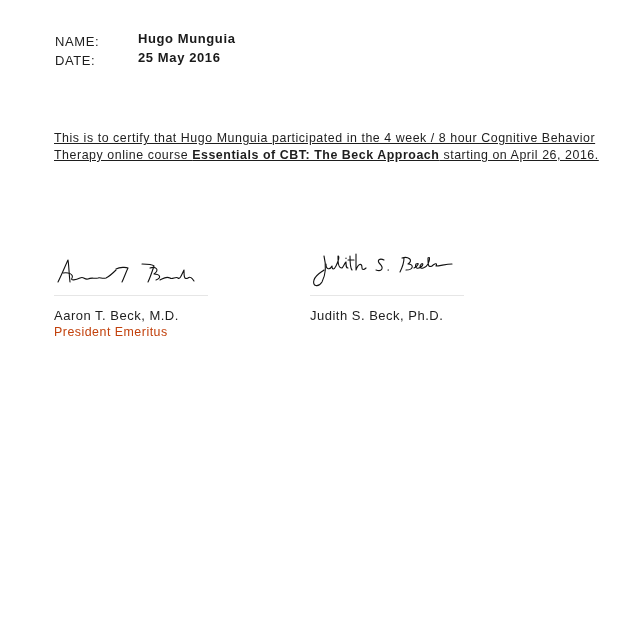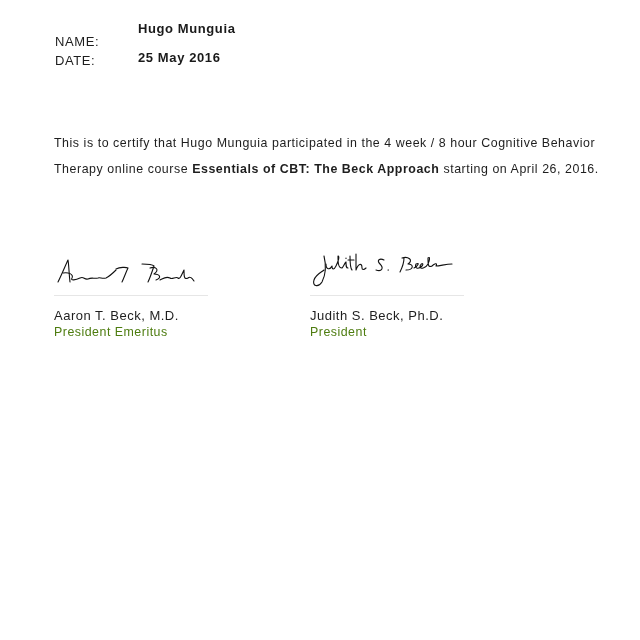--- a/index.html
+++ b/index.html
@@ -3,36 +3,36 @@
   <meta charset="utf-8">
   <style>
     html, body { margin: 0; padding: 0; }
     body {
       width: 640px; height: 640px; background: #ffffff; position: relative; overflow: hidden;
       font-family: "Liberation Sans", "DejaVu Sans", sans-serif; color: #1c1c1c;
     }
     .field-label { position: absolute; left: 55px; font-size: 13px; letter-spacing: 0.6px; color: #1e1e1e; }
     .field-value { position: absolute; left: 138px; font-size: 13px; font-weight: bold; letter-spacing: 0.6px; color: #1a1a1a; }
     #name-label { top: 34px; }
-    #name-value { top: 21px; }
+    #name-value { top: 31px; }
     #date-label { top: 53px; }
     #date-value { top: 50px; }
     .cert-body {
       position: absolute; left: 54px; top: 130px; width: 570px;
-      font-size: 12.4px; line-height: 26px; letter-spacing: 0.55px; color: #1e1e1e;
+      font-size: 12.4px; line-height: 17px; letter-spacing: 0.55px; color: #1e1e1e; text-decoration: underline;
     }
     .cert-body b { font-weight: bold; }
     .sig-block { position: absolute; top: 252px; width: 160px; }
     #sig-block-aaron { left: 54px; }
     #sig-block-judith { left: 310px; }
     .sig-image { height: 40px; position: relative; }
     .sig-image svg { position: absolute; left: 0; top: 0; }
     .sig-divider { height: 1px; background: #e6e6e6; margin-top: 3px; width: 154px; }
     .sig-name { font-size: 13px; letter-spacing: 0.5px; margin-top: 12px; color: #1e1e1e; }
-    .sig-title { font-size: 12.4px; letter-spacing: 0.5px; margin-top: 2px; color: #4d7c0f; }
+    .sig-title { font-size: 12.4px; letter-spacing: 0.5px; margin-top: 2px; color: #c2410c; }
   </style>
 </head>
 <body>
 
 <div>
 
   <span id="name-label" class="field-label">NAME:</span>
   <span id="name-value" class="field-value">Hugo Munguia</span>
 
   <span id="date-label" class="field-label">DATE:</span>
@@ -67,16 +67,15 @@
           <path d="M40 8 C40 14, 40 20, 42 22 M38 12 C40 12, 42 12, 44 12 M46 6 C46 12, 46 18, 46 22 C48 16, 52 14, 52 20 C52 22, 54 22, 56 20"></path>
           <path d="M74 12 C70 10, 66 12, 70 16 C74 20, 72 24, 66 22"></path>
           <path d="M78 22 L78.5 22"></path>
           <path d="M94 10 C94 14, 92 20, 90 24 M92 10 C98 8, 104 12, 98 16 C104 16, 104 22, 96 22"></path>
           <path d="M104 20 C108 18, 110 14, 106 16 C104 20, 108 22, 112 18 C114 16, 112 14, 110 18 C110 22, 116 20, 118 16 C120 12, 120 8, 118 10 C118 16, 118 20, 122 18 C124 16, 128 14, 126 18 C130 18, 136 16, 142 16"></path>
         </g>
       </svg>
     </div>
     <div class="sig-divider"></div>
     <div class="sig-name">Judith S. Beck, Ph.D.</div>
-    <div class="sig-title">President</div>
   </div>
 
 </div>
 
 </body></html>

